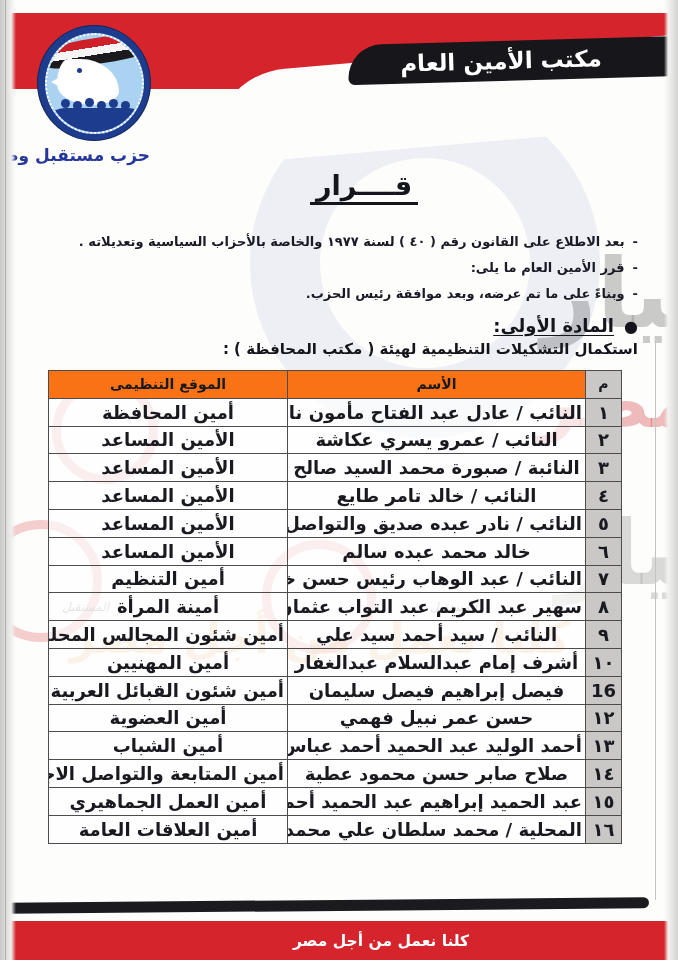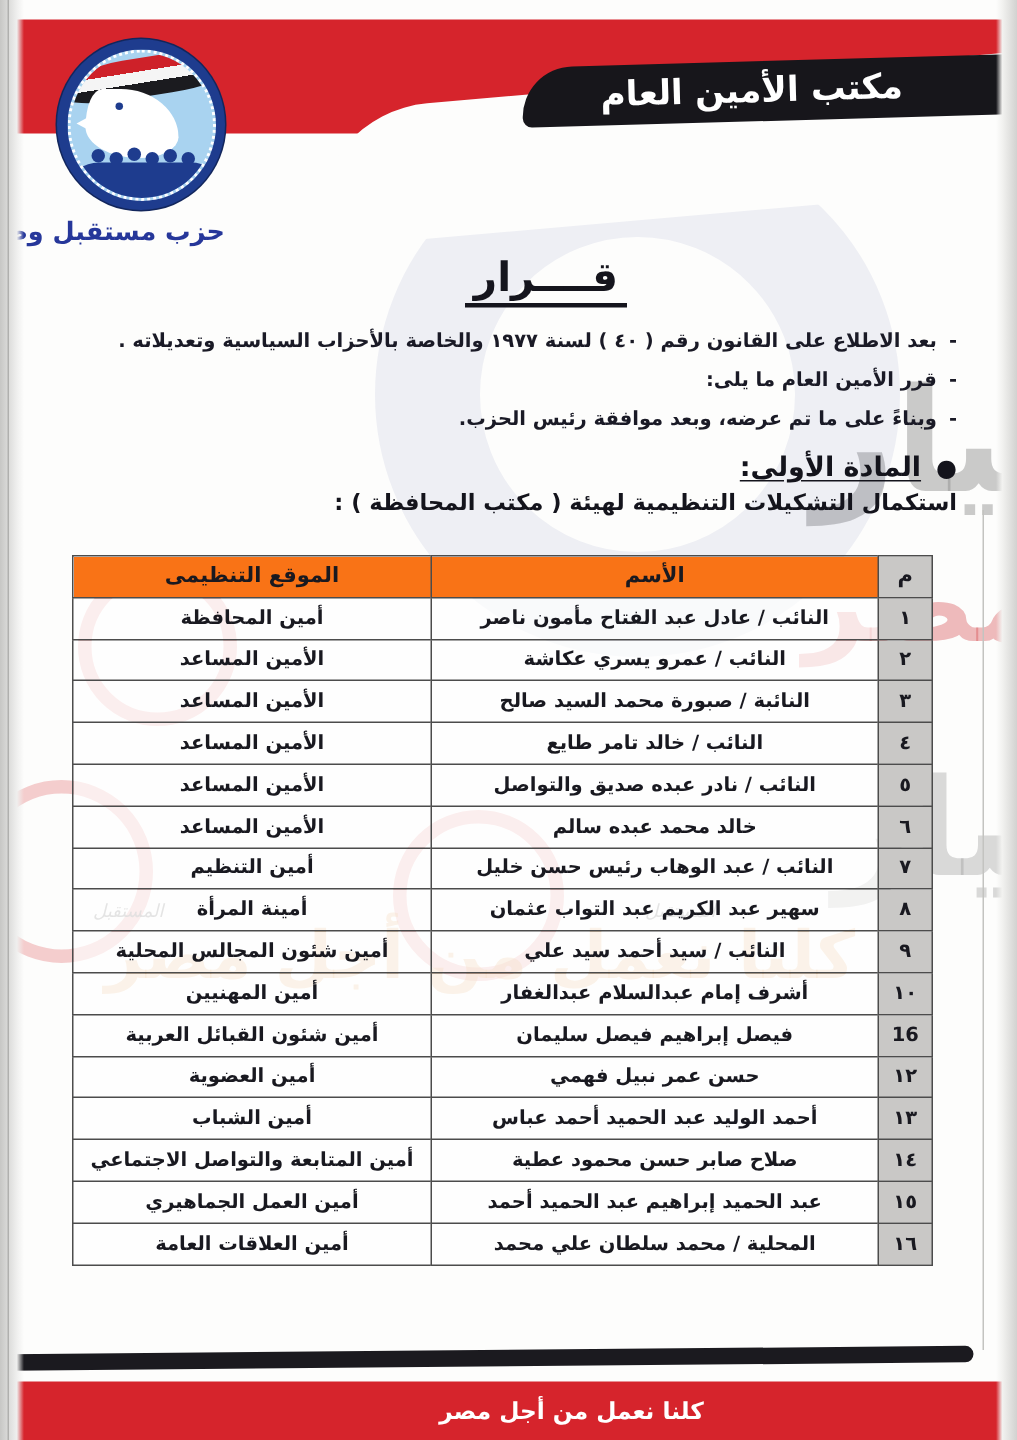--- a/index.html
+++ b/index.html
@@ -56,35 +56,35 @@
   .wm-ring-2{top:520px;left:-20px;width:104px;height:104px;}
   .wm-ring-3{top:540px;left:262px;width:96px;height:96px;}
   .wm-ring-4{top:88px;left:250px;width:210px;height:210px;border-color:rgba(40,60,140,.07);border-width:70px;}
   .wm-slogan{top:612px;left:40px;width:560px;text-align:center;font-size:44px;color:rgba(228,168,100,.4);white-space:nowrap;}
   .wm-script{font-size:12px;color:rgba(160,160,160,.8);font-weight:normal;font-style:italic;}
   .wm-script-1{top:600px;left:62px;}
   .wm-script-2{top:600px;left:430px;}
 
   
   .content{position:absolute;top:170px;right:40px;left:30px;z-index:2;}
-  .decision-title{text-align:center;margin:0 0 10px 60px;}
+  .decision-title{text-align:center;margin:0 0 24px 60px;}
   .decision-title span{display:inline-block;font-size:27px;font-weight:bold;color:#15151d;
     border-bottom:3px solid #15151d;padding:0 6px 1px;}
   .preamble{list-style:none;margin:0;padding:0;}
   .preamble li{font-size:13px;font-weight:bold;line-height:26px;color:#1a1a26;}
   .preamble .dash{display:inline-block;margin-left:8px;}
   .article-head{margin-top:8px;font-size:18px;font-weight:bold;color:#14141c;}
   .article-head .bullet-dot{display:inline-block;margin-left:10px;font-size:16px;}
   .article-head .article-title-text{text-decoration:underline;text-underline-offset:3px;}
   .article-intro{font-size:15px;font-weight:bold;margin-top:4px;color:#14141c;}
 
   
   .roster{position:absolute;top:370px;right:56px;z-index:2;border-collapse:collapse;table-layout:fixed;width:574px;}
   .roster td,.roster th{border:1.6px solid #4c4c4c;height:26.8px;text-align:center;vertical-align:middle;
-    font-size:13px;font-weight:bold;color:#191920;padding:0 3px;overflow:hidden;white-space:nowrap;}
+    font-size:18px;font-weight:bold;color:#191920;padding:0 3px;overflow:hidden;white-space:nowrap;}
   .roster thead th{background:#f97316;font-size:14px;}
   .roster td.idx,.roster th.idx{background:#c9c8c6;width:29px;}
   .roster col.c-name{width:298px;}
   .roster tbody td{background:rgba(255,255,255,.65);}
 
   
   .footer-black-bar{position:absolute;top:900px;left:5px;width:644px;height:11px;background:#1b1a1f;
     border-radius:2px 8px 8px 2px;transform:rotate(-0.5deg);z-index:2;}
   .footer-red-band{position:absolute;top:921px;left:4px;right:0;height:39px;background:#d6242c;z-index:2;
     display:flex;align-items:center;justify-content:center;}

